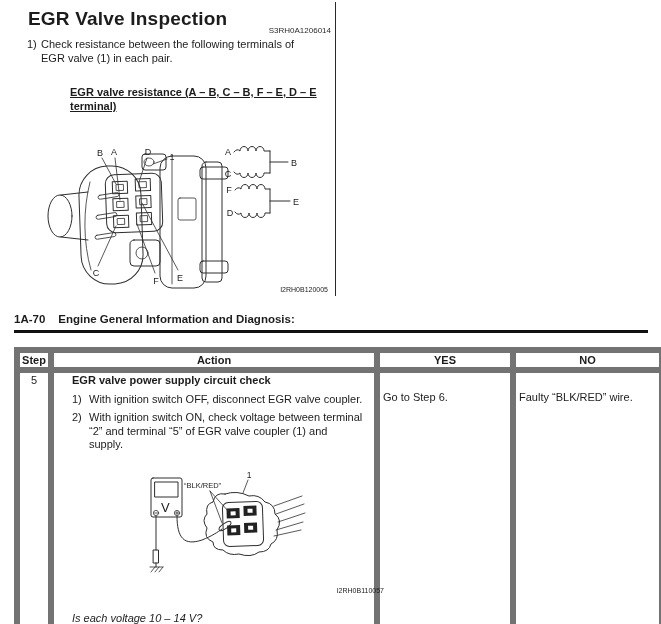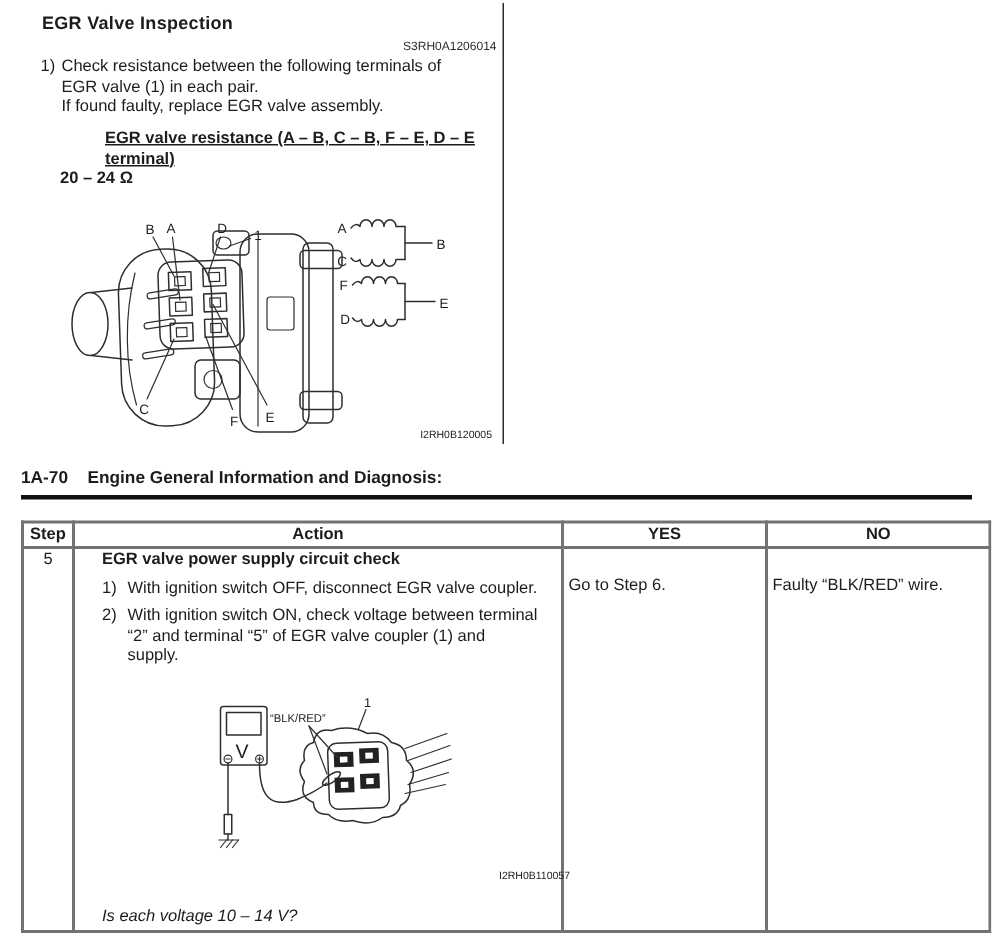--- a/index.html
+++ b/index.html
@@ -4,37 +4,37 @@
 <style>
   * { margin:0; padding:0; box-sizing:border-box; }
   html,body { background:#ffffff; }
   .page {
     position:relative; width:661px; height:624px; background:#ffffff;
     font-family:"Liberation Sans", sans-serif; color:#1c1c1c; overflow:hidden;
   }
   .nowrap { white-space:nowrap; }
 
   
-  .insp-title { position:absolute; left:16px; top:8px; font-size:12px; font-weight:bold; letter-spacing:.2px;padding-left:12px; }
+  .insp-title { position:absolute; left:16px; top:8px; font-size:19px; font-weight:bold; letter-spacing:.2px;padding-left:12px; }
   .insp-code  { position:absolute; left:0; top:26px; width:331px; text-align:right; font-size:8px; color:#2b2b2b; }
   .insp-step  { position:absolute; left:27px; top:38px; font-size:11px; line-height:13.5px; display:flex; }
   .insp-step .num { width:14px; flex:0 0 14px; }
   .spec { position:absolute; left:40px; top:86px; font-size:11px; font-weight:bold; line-height:13.6px; }
   .spec .u { text-decoration:underline;padding-left:30px; }
   .col-divider { position:absolute; left:335px; top:2px; width:1px; height:294px; background:#2a2a2a; }
   .fig1 { position:absolute; left:38px; top:140px; }
 
   
   .sec-head { position:absolute; left:14px; top:313px; font-size:11.5px; font-weight:bold; }
   .sec-head .ref { margin-right:13px; }
   .thick-rule { position:absolute; left:14px; top:330px; width:634px; height:3px; background:#111; }
 
   
   table.diag { position:absolute; left:14px; top:347px; border-collapse:collapse; table-layout:fixed; width:645px; font-size:11px; }
-  table.diag th, table.diag td { border:2px solid #737373; vertical-align:top; }
+  table.diag th, table.diag td { border:6px solid #737373; vertical-align:top; }
   table.diag th { font-weight:bold; text-align:center; height:17px; padding:1px 2px; }
   col.c-step { width:34px; } col.c-action { width:326px; } col.c-yes { width:136px; } col.c-no { width:149px; }
   td.step-cell { text-align:center; padding-top:1px; }
   td.action-cell { padding:1px 5px 2px 18px; height:245px; }
   td.yn-cell { padding:18px 3px; }
   .action-title { font-weight:bold; line-height:13.5px; }
   .action-item { display:flex; margin-top:5px; line-height:13.5px; }
   .action-item .num { flex:0 0 17px; }
   .fig2 { display:block; margin:4px 0 0 50px; }
   .question { font-style:italic; margin-top:14px; line-height:13px; }
@@ -49,28 +49,26 @@
 <div class="page">
 
   <div class="insp-title nowrap">EGR Valve Inspection</div>
   <div class="insp-code nowrap">S3RH0A1206014</div>
 
   <div class="insp-step">
     <div class="num">1)</div>
     <div>
       <div class="nowrap">Check resistance between the following terminals of</div>
       <div class="nowrap">EGR valve (1) in each pair.</div>
-      <div class="nowrap">If found faulty, replace EGR valve assembly.</div>
     </div>
   </div>
 
   <div class="spec">
     <div class="u nowrap">EGR valve resistance (A – B, C – B, F – E, D – E</div>
     <div class="u nowrap">terminal)</div>
-    <div class="nowrap">20 – 24 Ω</div>
   </div>
 
   <svg class="fig1" width="292" height="158" viewBox="0 0 292 158">
 
     <ellipse class="sk" cx="22" cy="76" rx="12" ry="21"></ellipse>
     <line class="sk" x1="23" y1="55" x2="50" y2="52"></line>
     <line class="sk" x1="23" y1="97" x2="50" y2="100"></line>
 
     <rect class="sk" x="42" y="26" width="62" height="118" rx="29" transform="rotate(-2 73 85)"></rect>
     <path class="sk-thin" d="M52,42 C45,70 45,102 53,130"></path>

